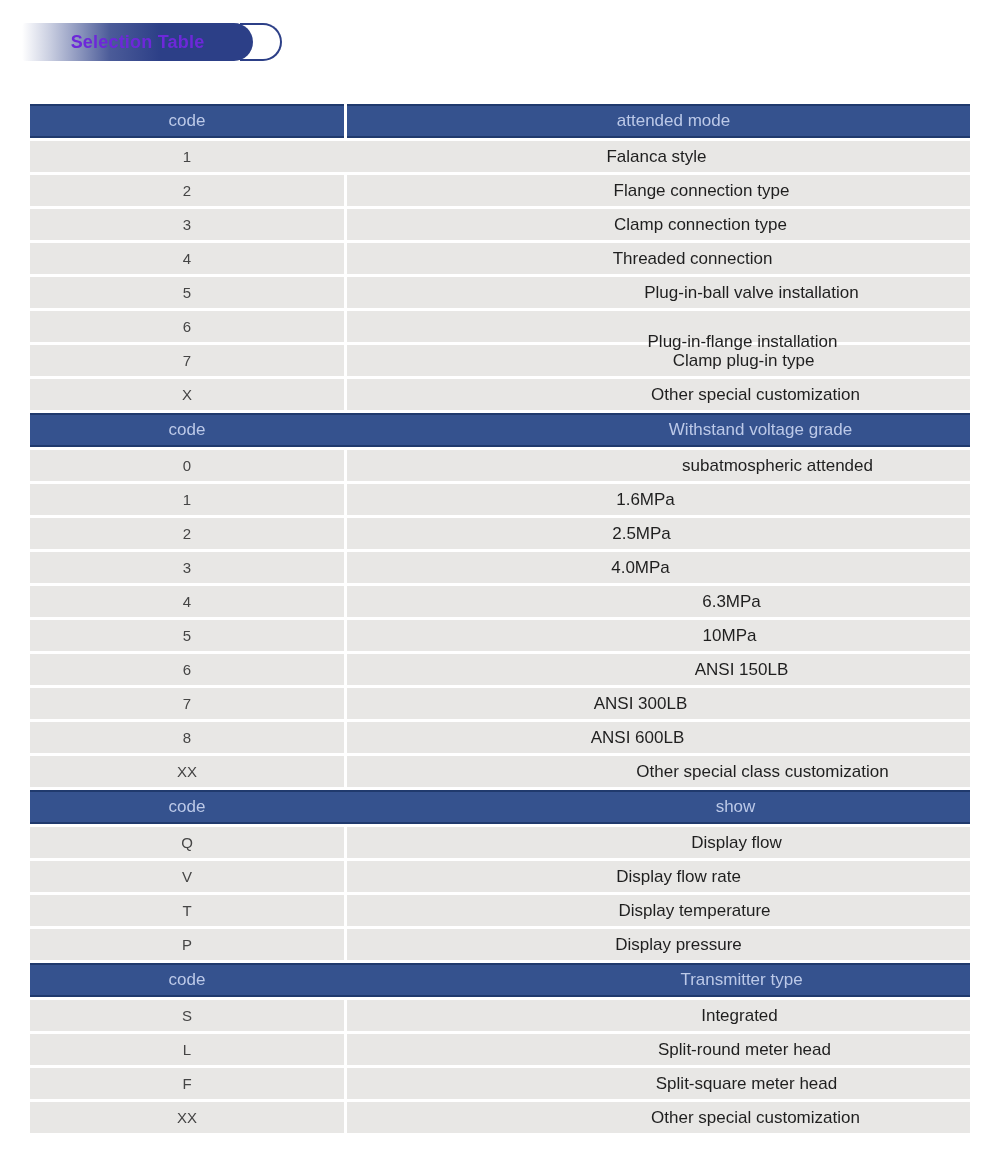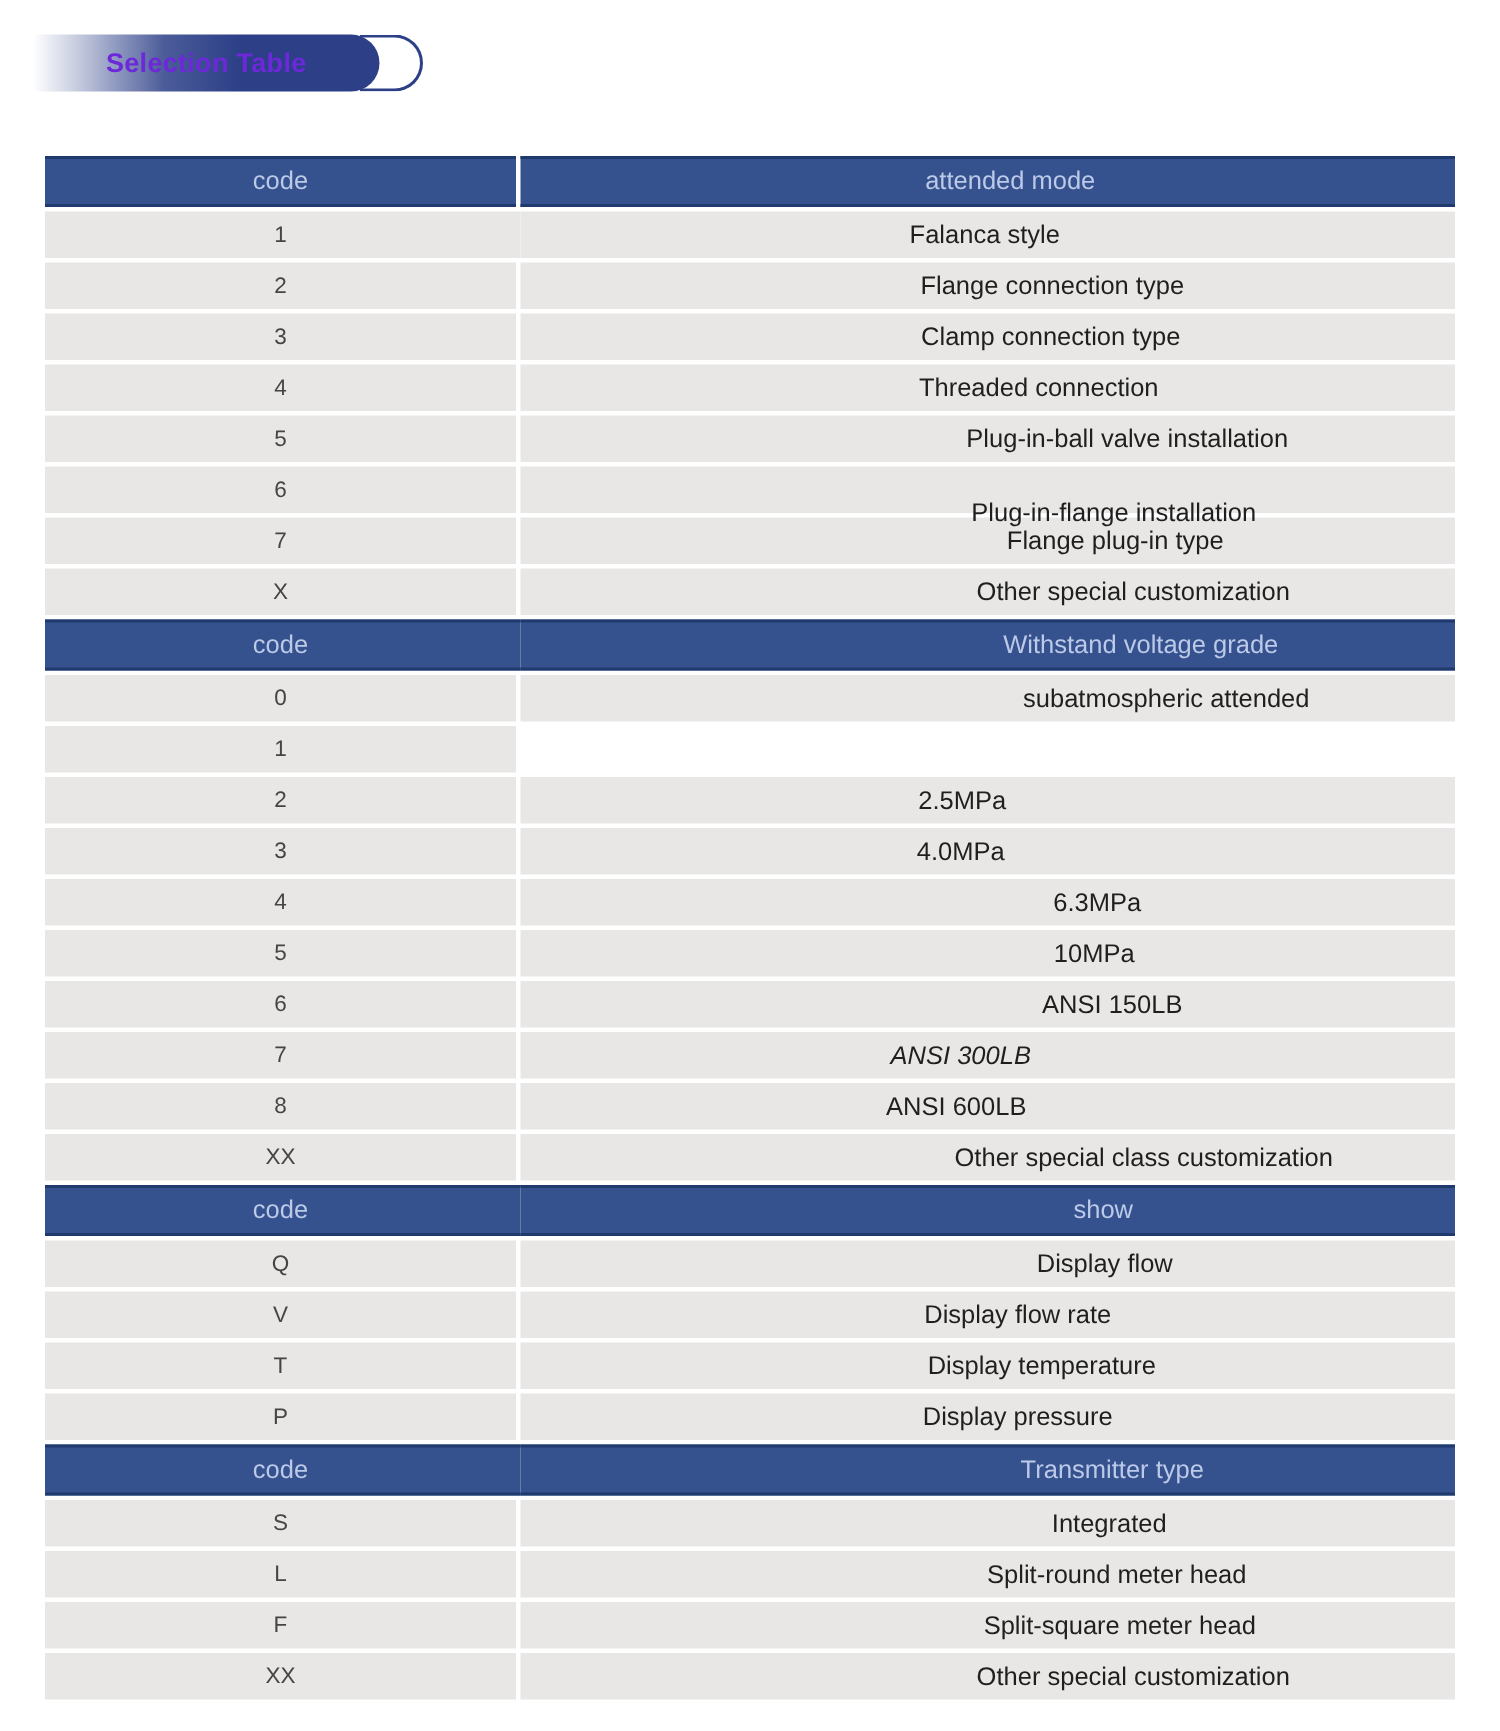--- a/index.html
+++ b/index.html
@@ -89,40 +89,41 @@
       <div class="c2"><span class="val" style="left: 93px;">Plug-in-ball valve installation</span></div>
     </div>
     <div class="row">
       <div class="c1">6</div>
       <div class="gap"></div>
       <div class="c2"><span class="val" style="left: 84px; margin-top: 15px;">Plug-in-flange installation</span></div>
     </div>
     <div class="row">
       <div class="c1">7</div>
       <div class="gap"></div>
-      <div class="c2"><span class="val" style="left: 85px;">Flange plug-in type</span></div>
+      <div class="c2"><span class="val" style="left: 85px;">Clamp plug-in type</span></div>
     </div>
     <div class="row">
       <div class="c1">X</div>
       <div class="gap"></div>
       <div class="c2"><span class="val" style="left: 97px;">Other special customization</span></div>
     </div>
     <div class="sec-header">
       <div class="hcell h1">code</div>
       <div class="gap"></div>
       <div class="hcell h2"><span class="val" style="left: 102px;">Withstand voltage grade</span></div>
     </div>
     <div class="row">
       <div class="c1">0</div>
       <div class="gap"></div>
       <div class="c2"><span class="val" style="left: 119px;">subatmospheric attended</span></div>
     </div>
     <div class="row">
       <div class="c1">1</div>
       <div class="gap"></div>
+      <div class="c2"><span class="val" style="left: -13px;">1.6MPa</span></div>
     </div>
     <div class="row">
       <div class="c1">2</div>
       <div class="gap"></div>
       <div class="c2"><span class="val" style="left: -17px;">2.5MPa</span></div>
     </div>
     <div class="row">
       <div class="c1">3</div>
       <div class="gap"></div>
       <div class="c2"><span class="val" style="left: -18px;">4.0MPa</span></div>
@@ -138,21 +139,21 @@
       <div class="c2"><span class="val" style="left: 71px;">10MPa</span></div>
     </div>
     <div class="row">
       <div class="c1">6</div>
       <div class="gap"></div>
       <div class="c2"><span class="val" style="left: 83px;">ANSI 150LB</span></div>
     </div>
     <div class="row">
       <div class="c1">7</div>
       <div class="gap"></div>
-      <div class="c2"><span class="val" style="left: -18px; font-style: italic;">ANSI 300LB</span></div>
+      <div class="c2"><span class="val" style="left: -18px;">ANSI 300LB</span></div>
     </div>
     <div class="row">
       <div class="c1">8</div>
       <div class="gap"></div>
       <div class="c2"><span class="val" style="left: -21px;">ANSI 600LB</span></div>
     </div>
     <div class="row">
       <div class="c1">XX</div>
       <div class="gap"></div>
       <div class="c2"><span class="val" style="left: 104px;">Other special class customization</span></div>

